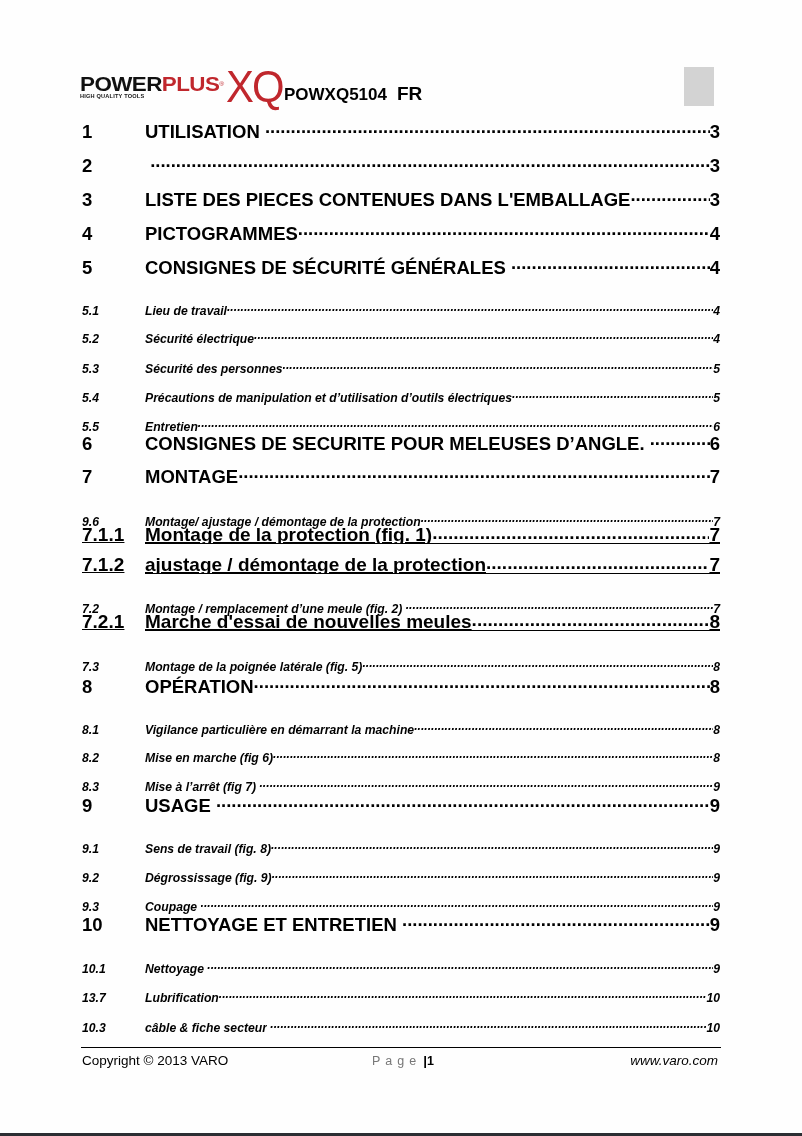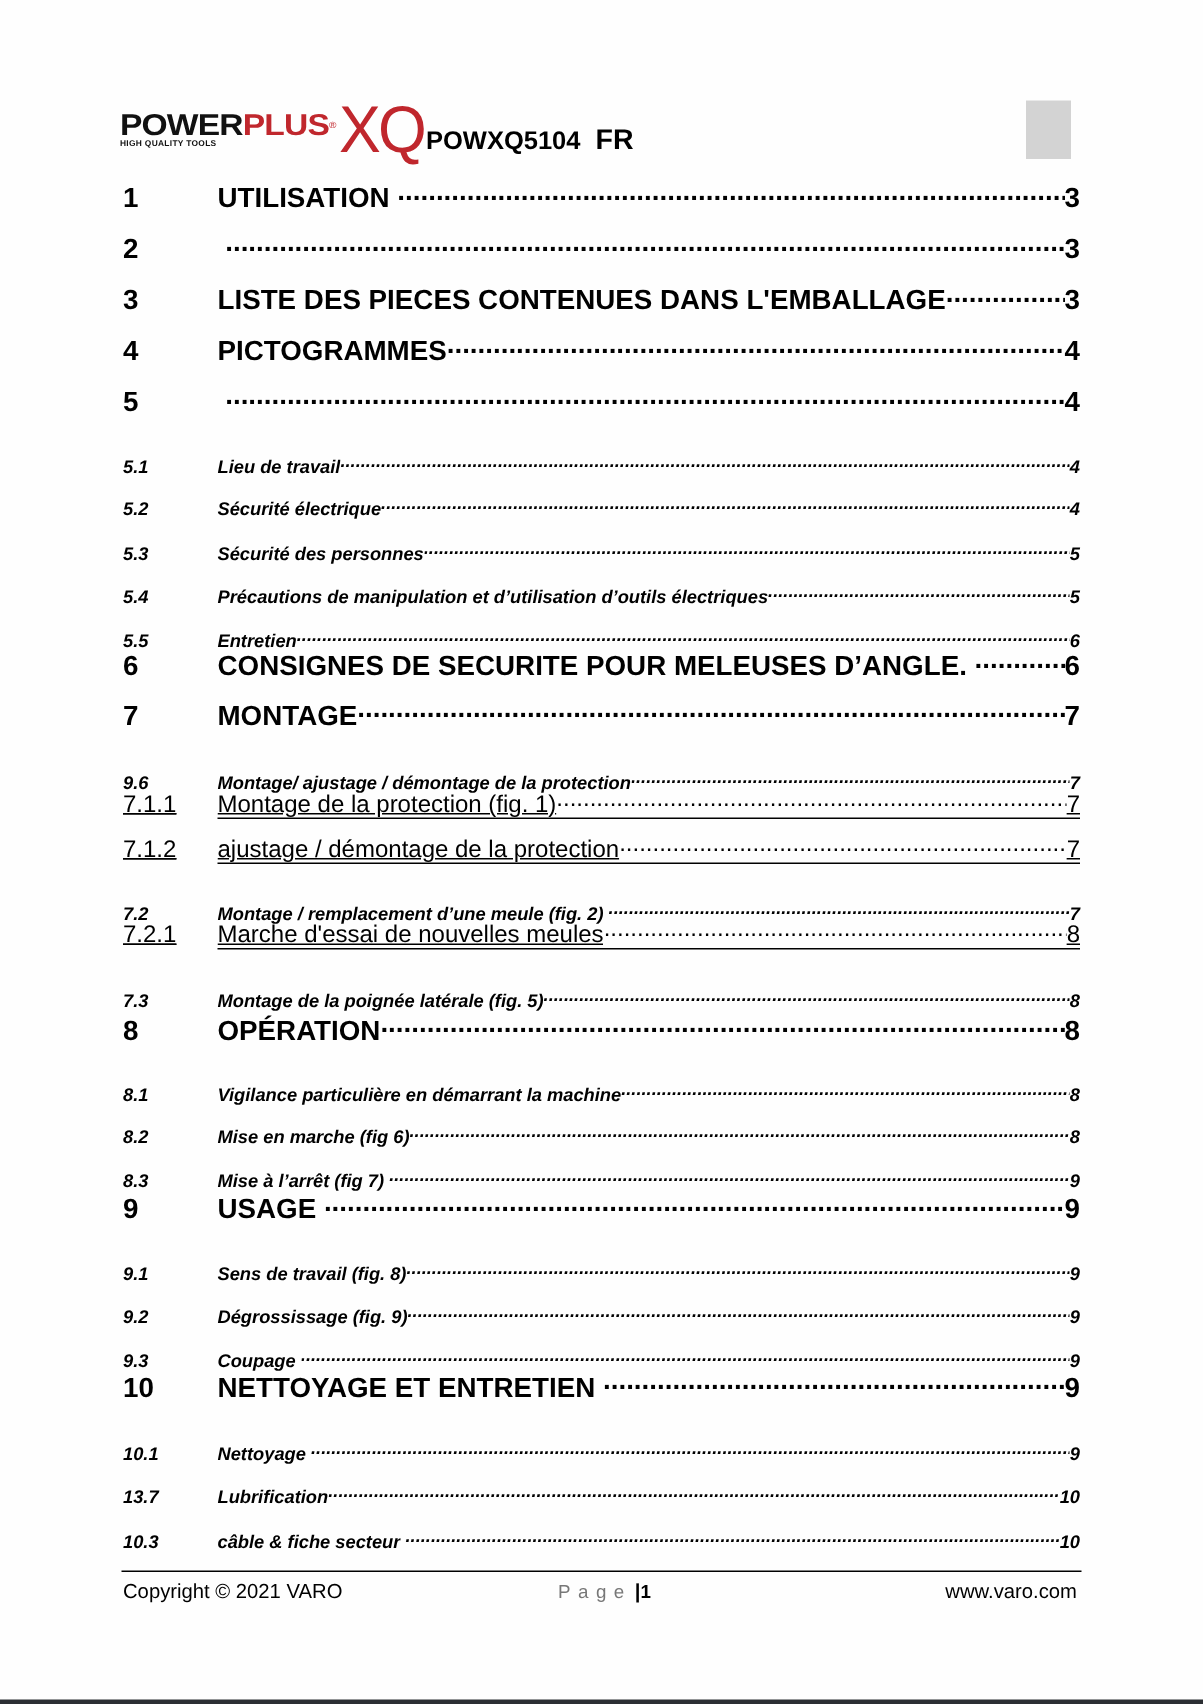--- a/index.html
+++ b/index.html
@@ -51,34 +51,34 @@
     .toc-page { flex: 0 0 auto; }
 
     .lvl1 { font-size: 18.5px; font-weight: 700; height: 22px; line-height: 22px; }
     .lvl1 .toc-num { width: 63px; }
     .lvl1 .toc-leader { height: 22px; }
 
     .lvl2 { font-size: 12.2px; font-weight: 700; font-style: italic; height: 16px; line-height: 16px; }
     .lvl2 .toc-num { width: 63px; margin-top: 17px; }
     .lvl2 .toc-leader { height: 16px; }
 
-    .lvl3 { font-size: 16px; font-weight: 400; height: 16px; line-height: 16px; text-decoration: underline; }
+    .lvl3 { font-size: 19px; font-weight: 700; height: 16px; line-height: 16px; text-decoration: underline; }
     .lvl3 .toc-num { width: 63px; text-decoration: underline; }
     .lvl3 .toc-title-wrap { display: flex; flex: 1 1 auto; align-items: baseline; border-bottom: 1px solid #000; margin-left: 0; }
     .lvl3 .toc-leader { height: 16px; }
 
     
     .footer-rule { position: absolute; left: 81px; top: 1047px; width: 640px; height: 1px; background: #000; }
     .footer { position: absolute; left: 82px; top: 1052px; width: 636px; height: 18px; font-size: 13.5px; line-height: 18px; }
     .footer-left { position: absolute; left: 0; top: 0; }
     .footer-mid { position: absolute; left: 290px; top: 0; }
     .footer-mid .pg-label { color: #777; letter-spacing: 5px; font-size: 12.5px; }
     .footer-mid .pg-sep { color: #000; font-weight: 700; margin-left: 2px; }
     .footer-mid .pg-num { font-weight: 700; font-size: 12.5px; }
-    .footer-right { position: absolute; right: 0; top: 0; }
+    .footer-right { position: absolute; right: 0; top: 0; font-style: italic; }
     .bottom-edge { position: absolute; left: 0; top: 1133px; width: 802px; height: 3px; background: #2b2e33; }
   </style>
 </head>
 <body>
 
 <div class="page">
 
   <div class="logo">
     <div class="logo-power"><span>POWER</span><span class="plus">PLUS</span><span class="logo-reg">®</span></div>
     <div class="logo-tag">HIGH QUALITY TOOLS</div>
@@ -111,20 +111,21 @@
       <span class="toc-page">3</span>
     </div>
     <div class="toc-row lvl1" style="top:218px">
       <span class="toc-num">4</span>
       <span class="toc-title">PICTOGRAMMES</span>
       <span class="toc-leader"></span>
       <span class="toc-page">4</span>
     </div>
     <div class="toc-row lvl1" style="top:252px">
       <span class="toc-num">5</span>
+      <span class="toc-title">CONSIGNES DE SÉCURITÉ GÉNÉRALES</span>
         <span>&nbsp;</span>
       <span class="toc-leader"></span>
       <span class="toc-page">4</span>
     </div>
 
     <div class="toc-row lvl2" style="top:286px">
       <span class="toc-num">5.1</span>
       <span class="toc-title">Lieu de travail</span>
       <span class="toc-leader"></span>
       <span class="toc-page">4</span>
@@ -289,18 +290,18 @@
       <span class="toc-num">10.3</span>
       <span class="toc-title">câble &amp; fiche secteur</span>
         <span>&nbsp;</span>
       <span class="toc-leader"></span>
       <span class="toc-page">10</span>
     </div>
   </div>
 
   <div class="footer-rule"></div>
   <div class="footer">
-    <span class="footer-left">Copyright © 2021 VARO</span>
+    <span class="footer-left">Copyright © 2013 VARO</span>
     <span class="footer-mid"><span class="pg-label">Page</span><span class="pg-sep">|</span><span class="pg-num">1</span></span>
     <span class="footer-right">www.varo.com</span>
   </div>
   <div class="bottom-edge"></div>
 </div>
 
 </body></html>

